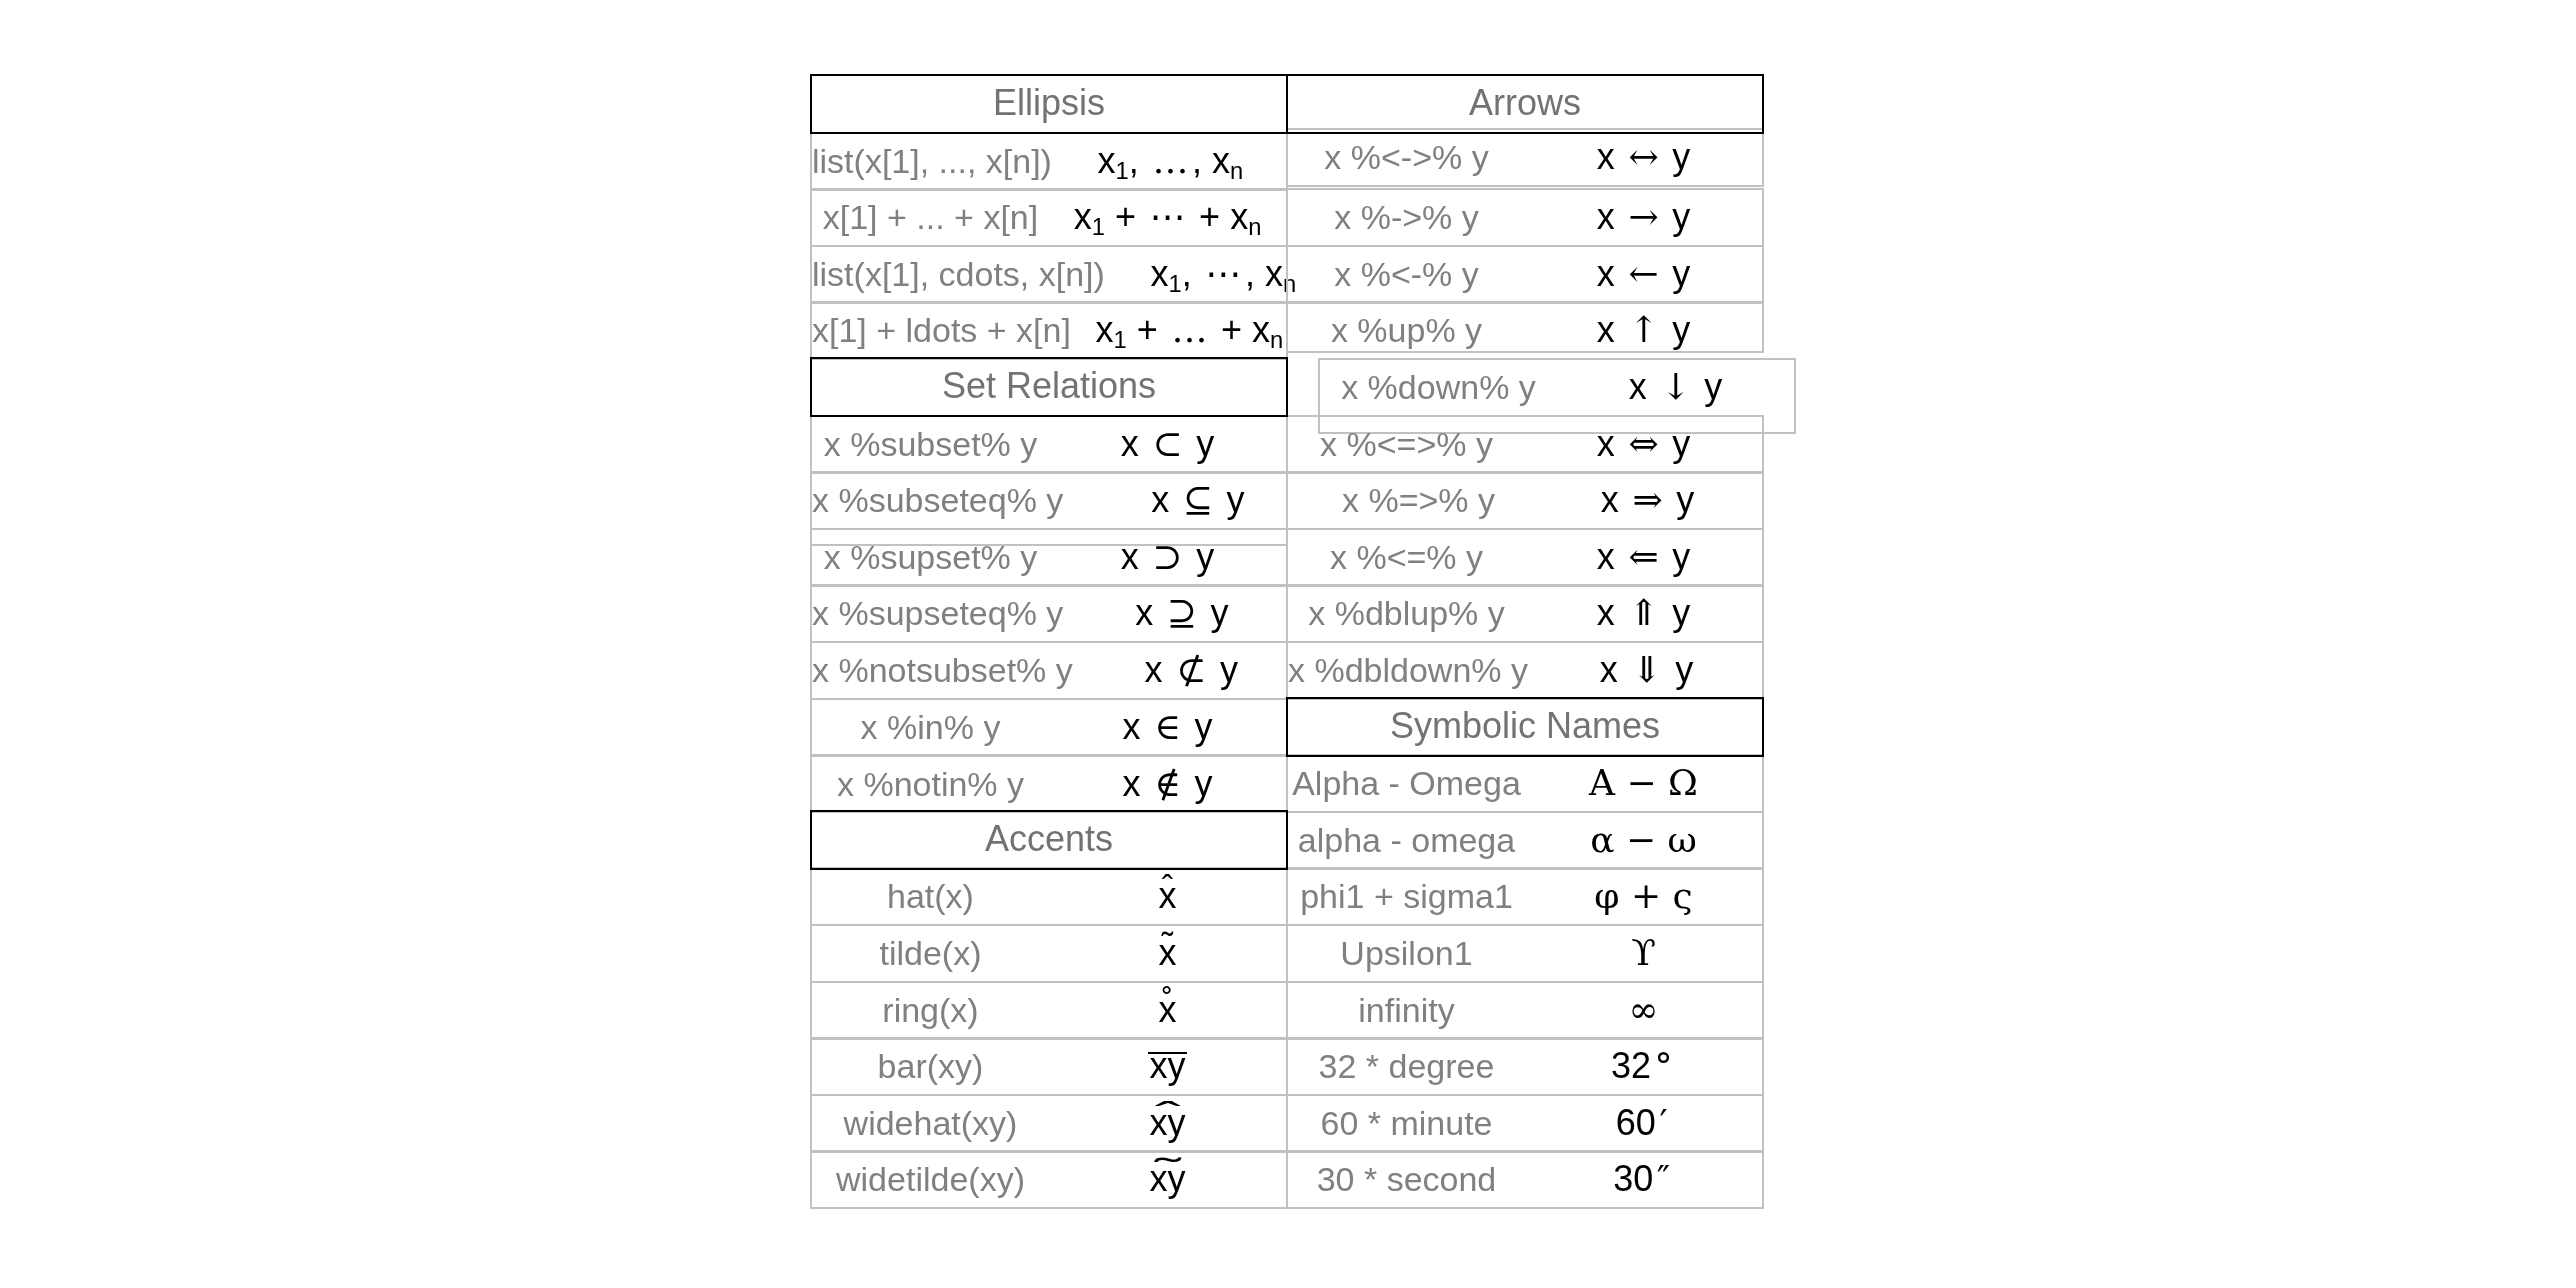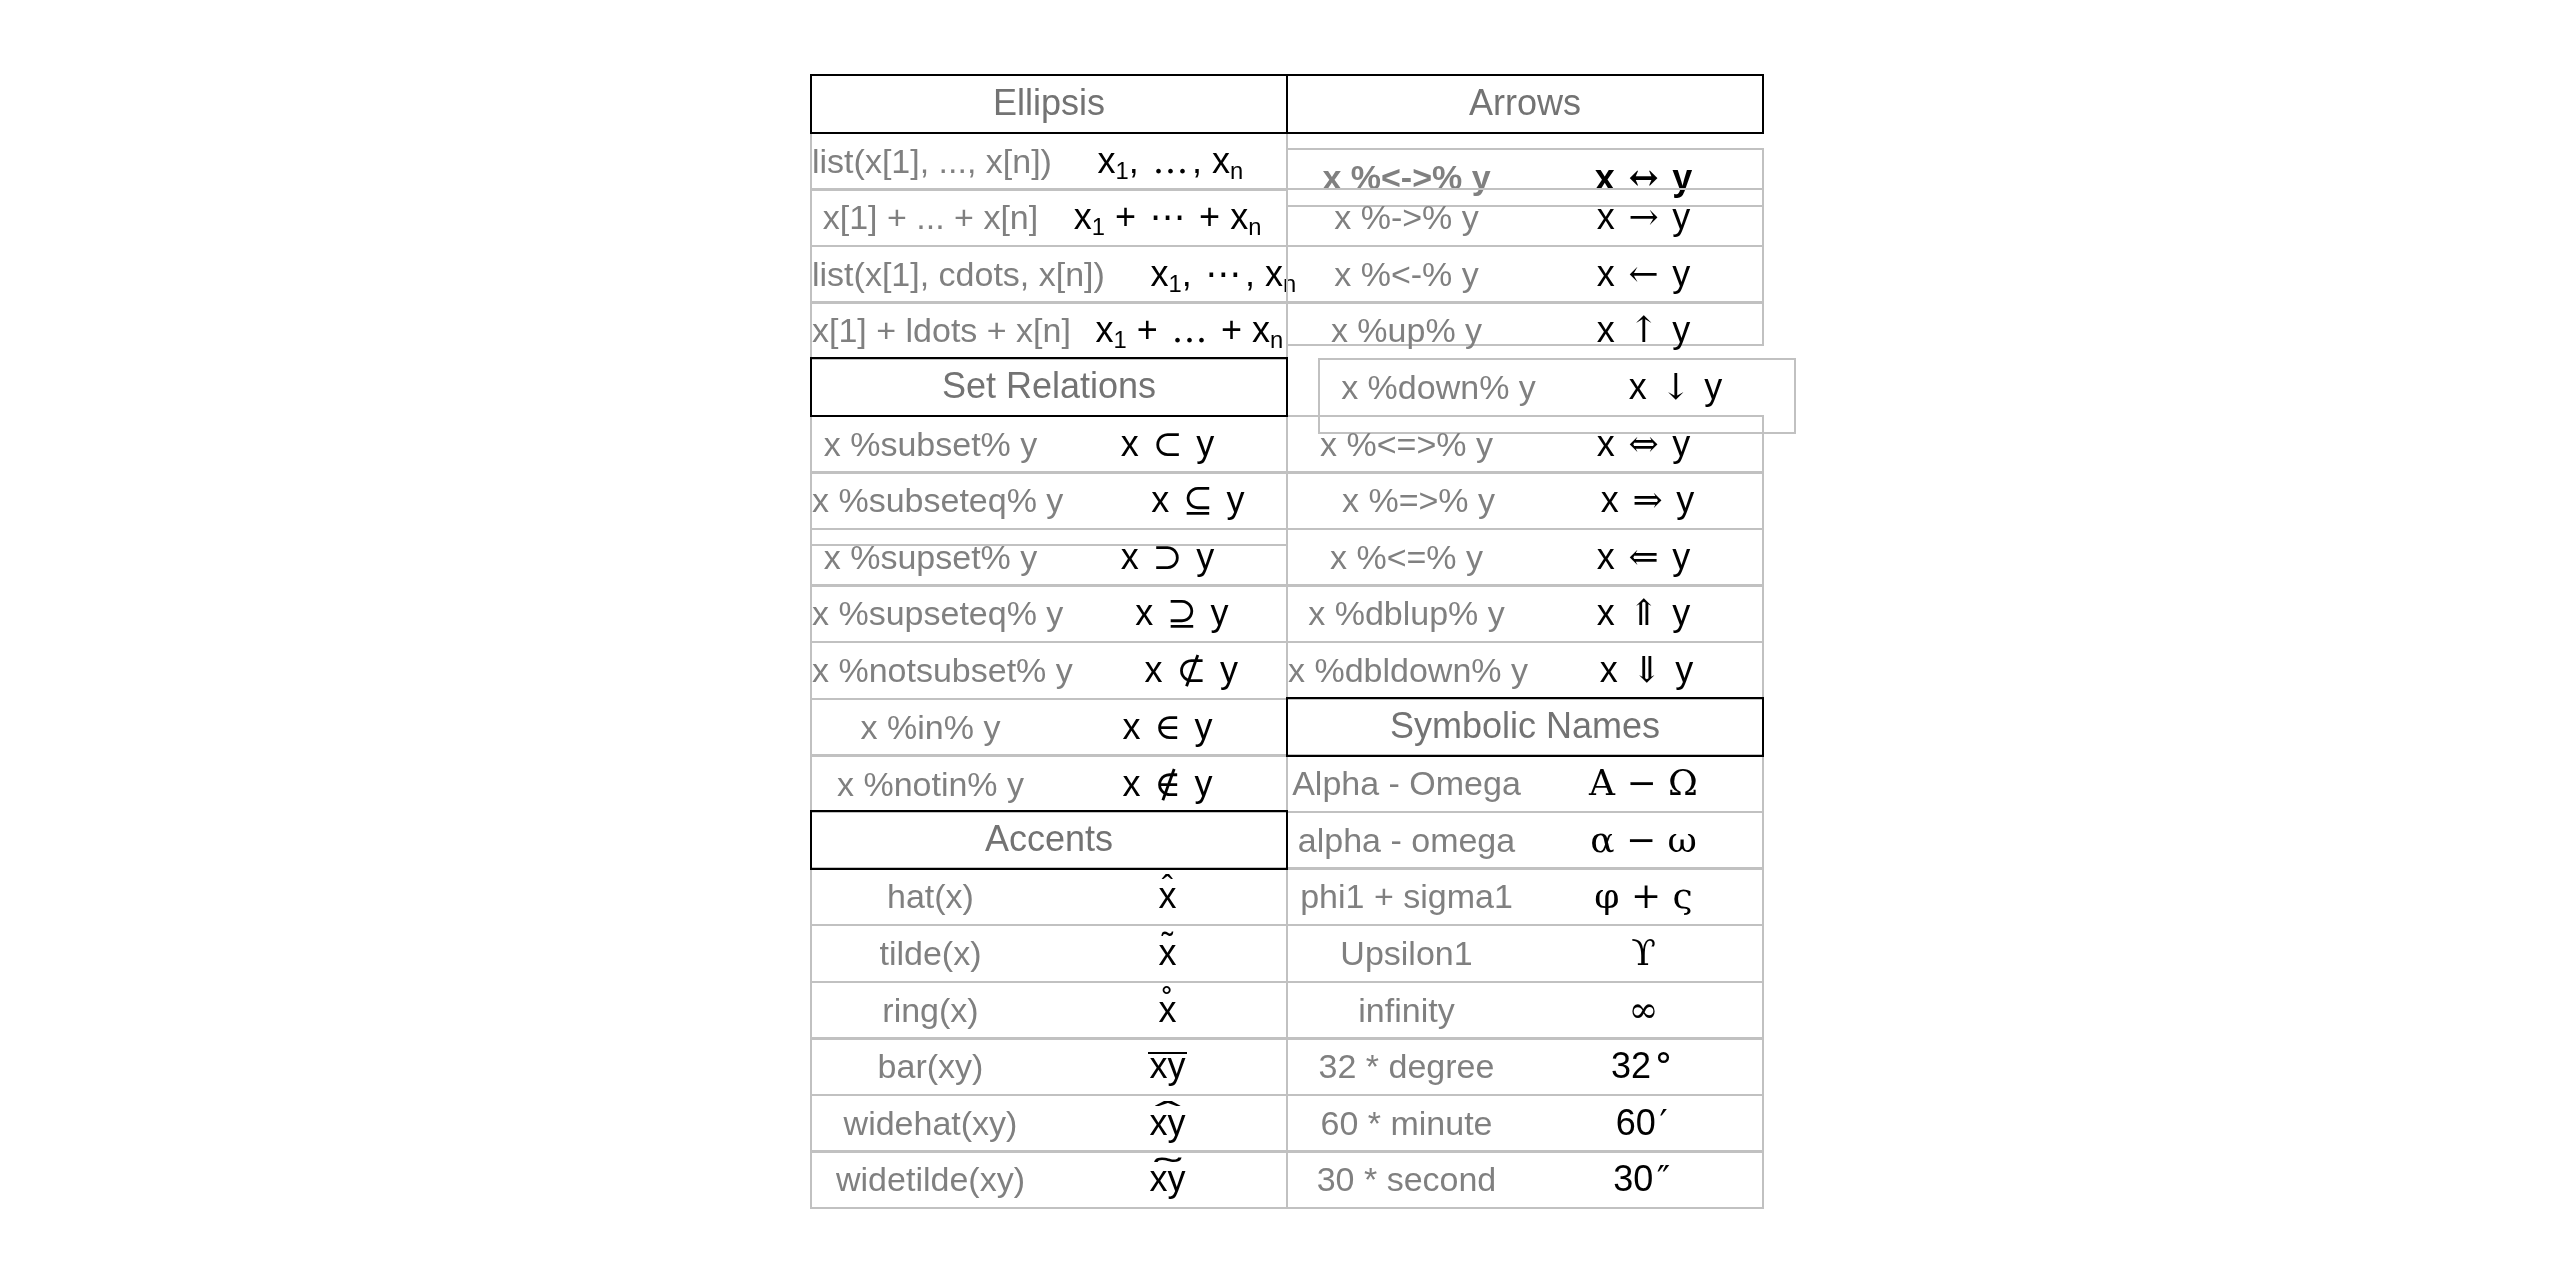--- a/index.html
+++ b/index.html
@@ -174,33 +174,33 @@
       </div>
       <div class="row" style="top: 1075px; height: 59px;">
         <span class="cell code">widetilde(xy)</span>
         <span class="cell result"><span class="acc"><span class="mk wide">˜</span><span class="bs">xy</span></span></span>
       </div>
     </div>
     <div class="half" style="left: 476px;">
       <div class="row header" style="top: -0.7px; height: 60px;">
         <span class="htitle">Arrows</span>
       </div>
-      <div class="row" style="top: 73px; height: 59px; font-weight: bold;">
+      <div class="row" style="top: 53px; height: 59px;">
         <span class="cell code">x %&lt;-&gt;% y</span>
         <span class="cell result"><span class="k-plain">x </span><span class="k-sym">↔</span><span class="k-plain"> y</span></span>
       </div>
       <div class="row" style="top: 113px; height: 59px;">
         <span class="cell code">x %-&gt;% y</span>
         <span class="cell result"><span class="k-plain">x </span><span class="k-sym">→</span><span class="k-plain"> y</span></span>
       </div>
       <div class="row" style="top: 170px; height: 59px;">
         <span class="cell code">x %&lt;-% y</span>
         <span class="cell result"><span class="k-plain">x </span><span class="k-sym">←</span><span class="k-plain"> y</span></span>
       </div>
-      <div class="row" style="top: 226px; height: 45px;">
+      <div class="row" style="top: 226px; height: 52px;">
         <span class="cell code">x %up% y</span>
         <span class="cell result"><span class="k-plain">x </span><span class="k-sym">↑</span><span class="k-plain"> y</span></span>
       </div>
       <div class="row" style="top: 283px; height: 76px; margin-left: 32px;">
         <span class="cell code">x %down% y</span>
         <span class="cell result"><span class="k-plain">x </span><span class="k-sym">↓</span><span class="k-plain"> y</span></span>
       </div>
       <div class="row" style="top: 340px; height: 59px;">
         <span class="cell code">x %&lt;=&gt;% y</span>
         <span class="cell result"><span class="k-plain">x </span><span class="k-sym">⇔</span><span class="k-plain"> y</span></span>

